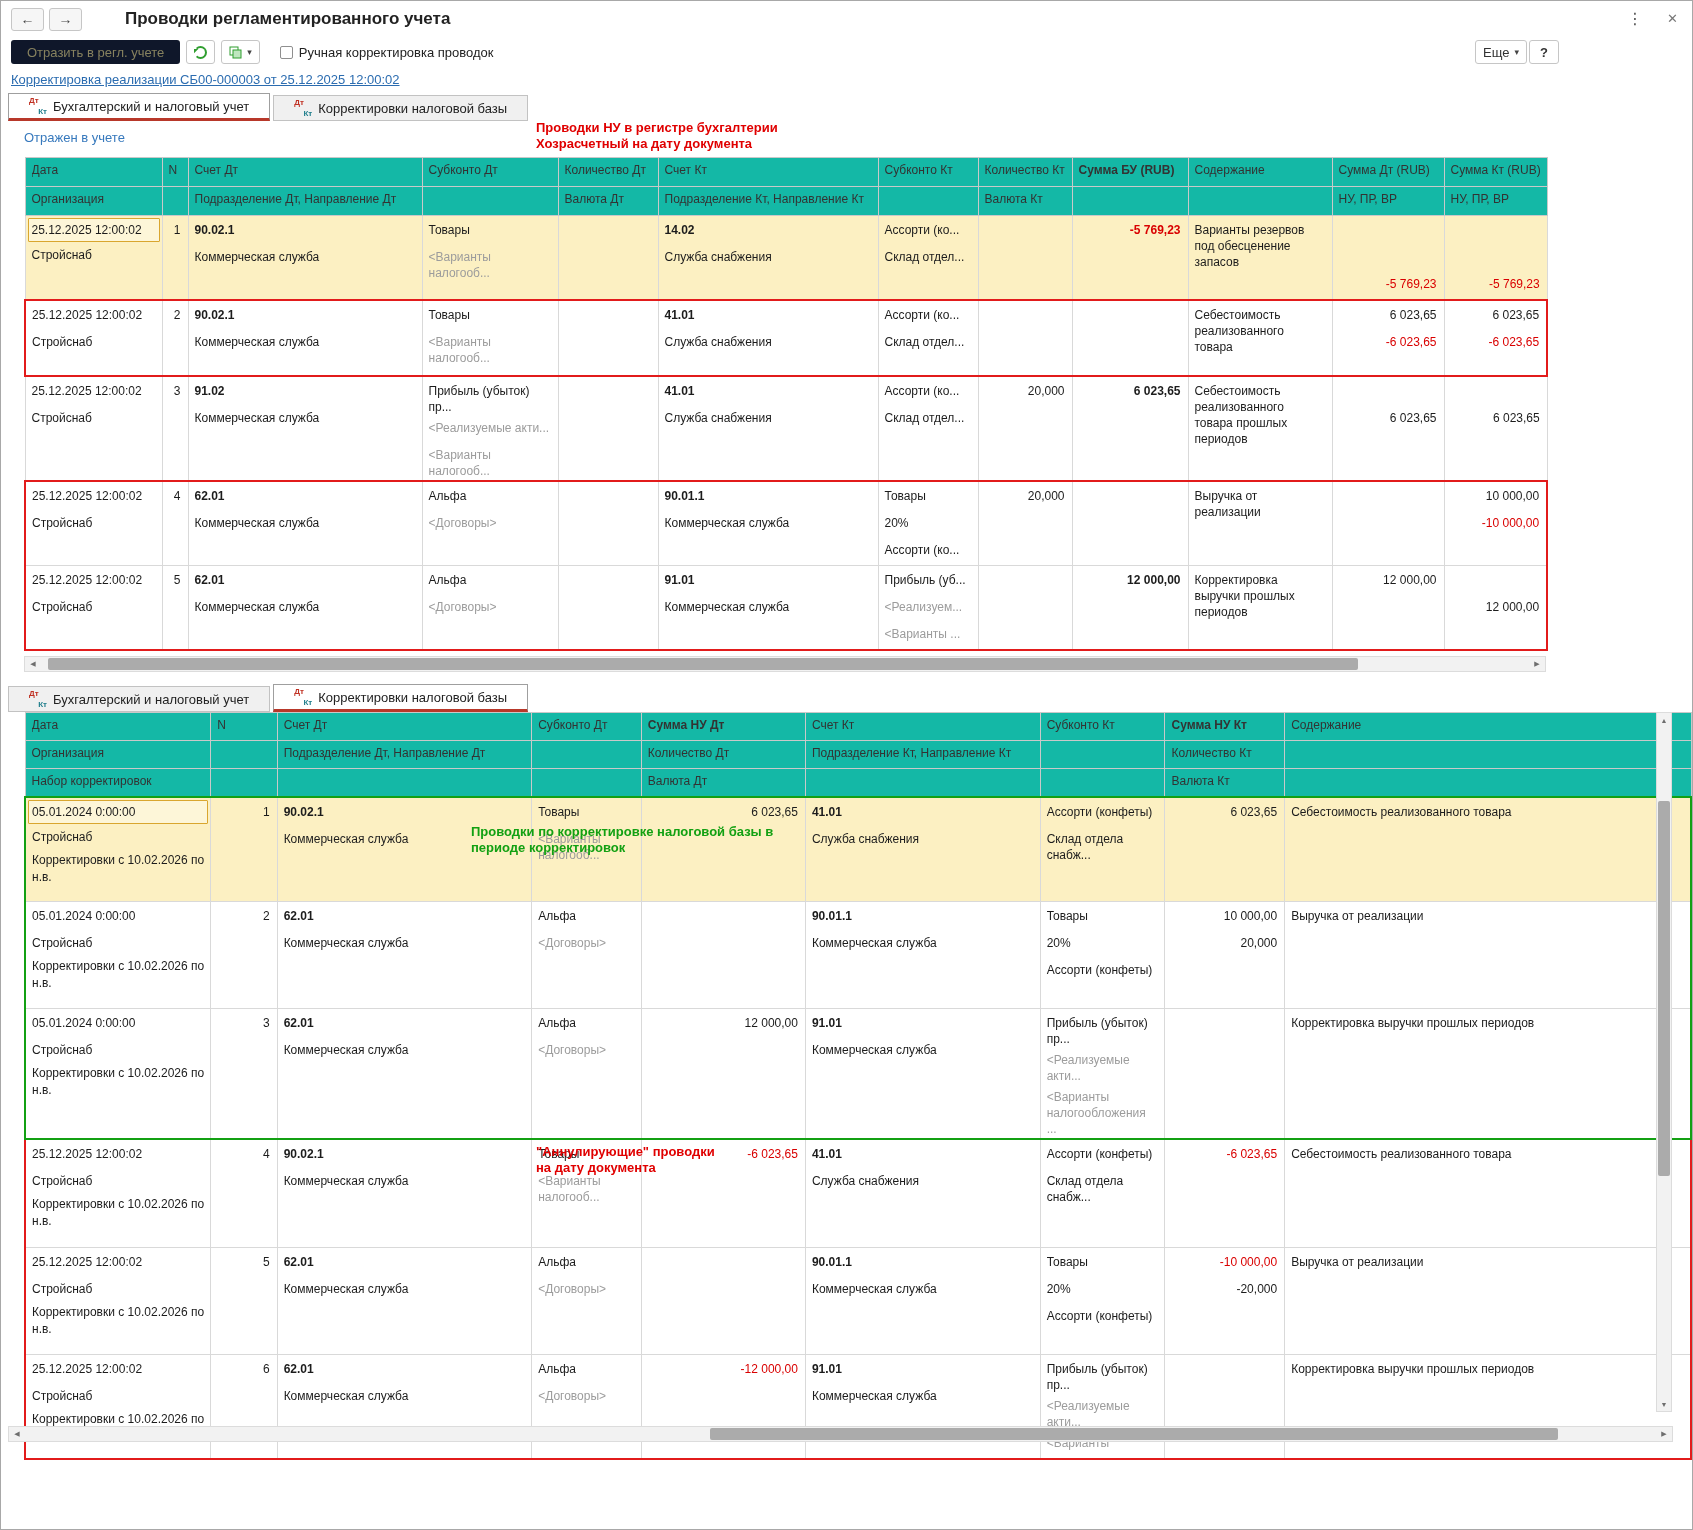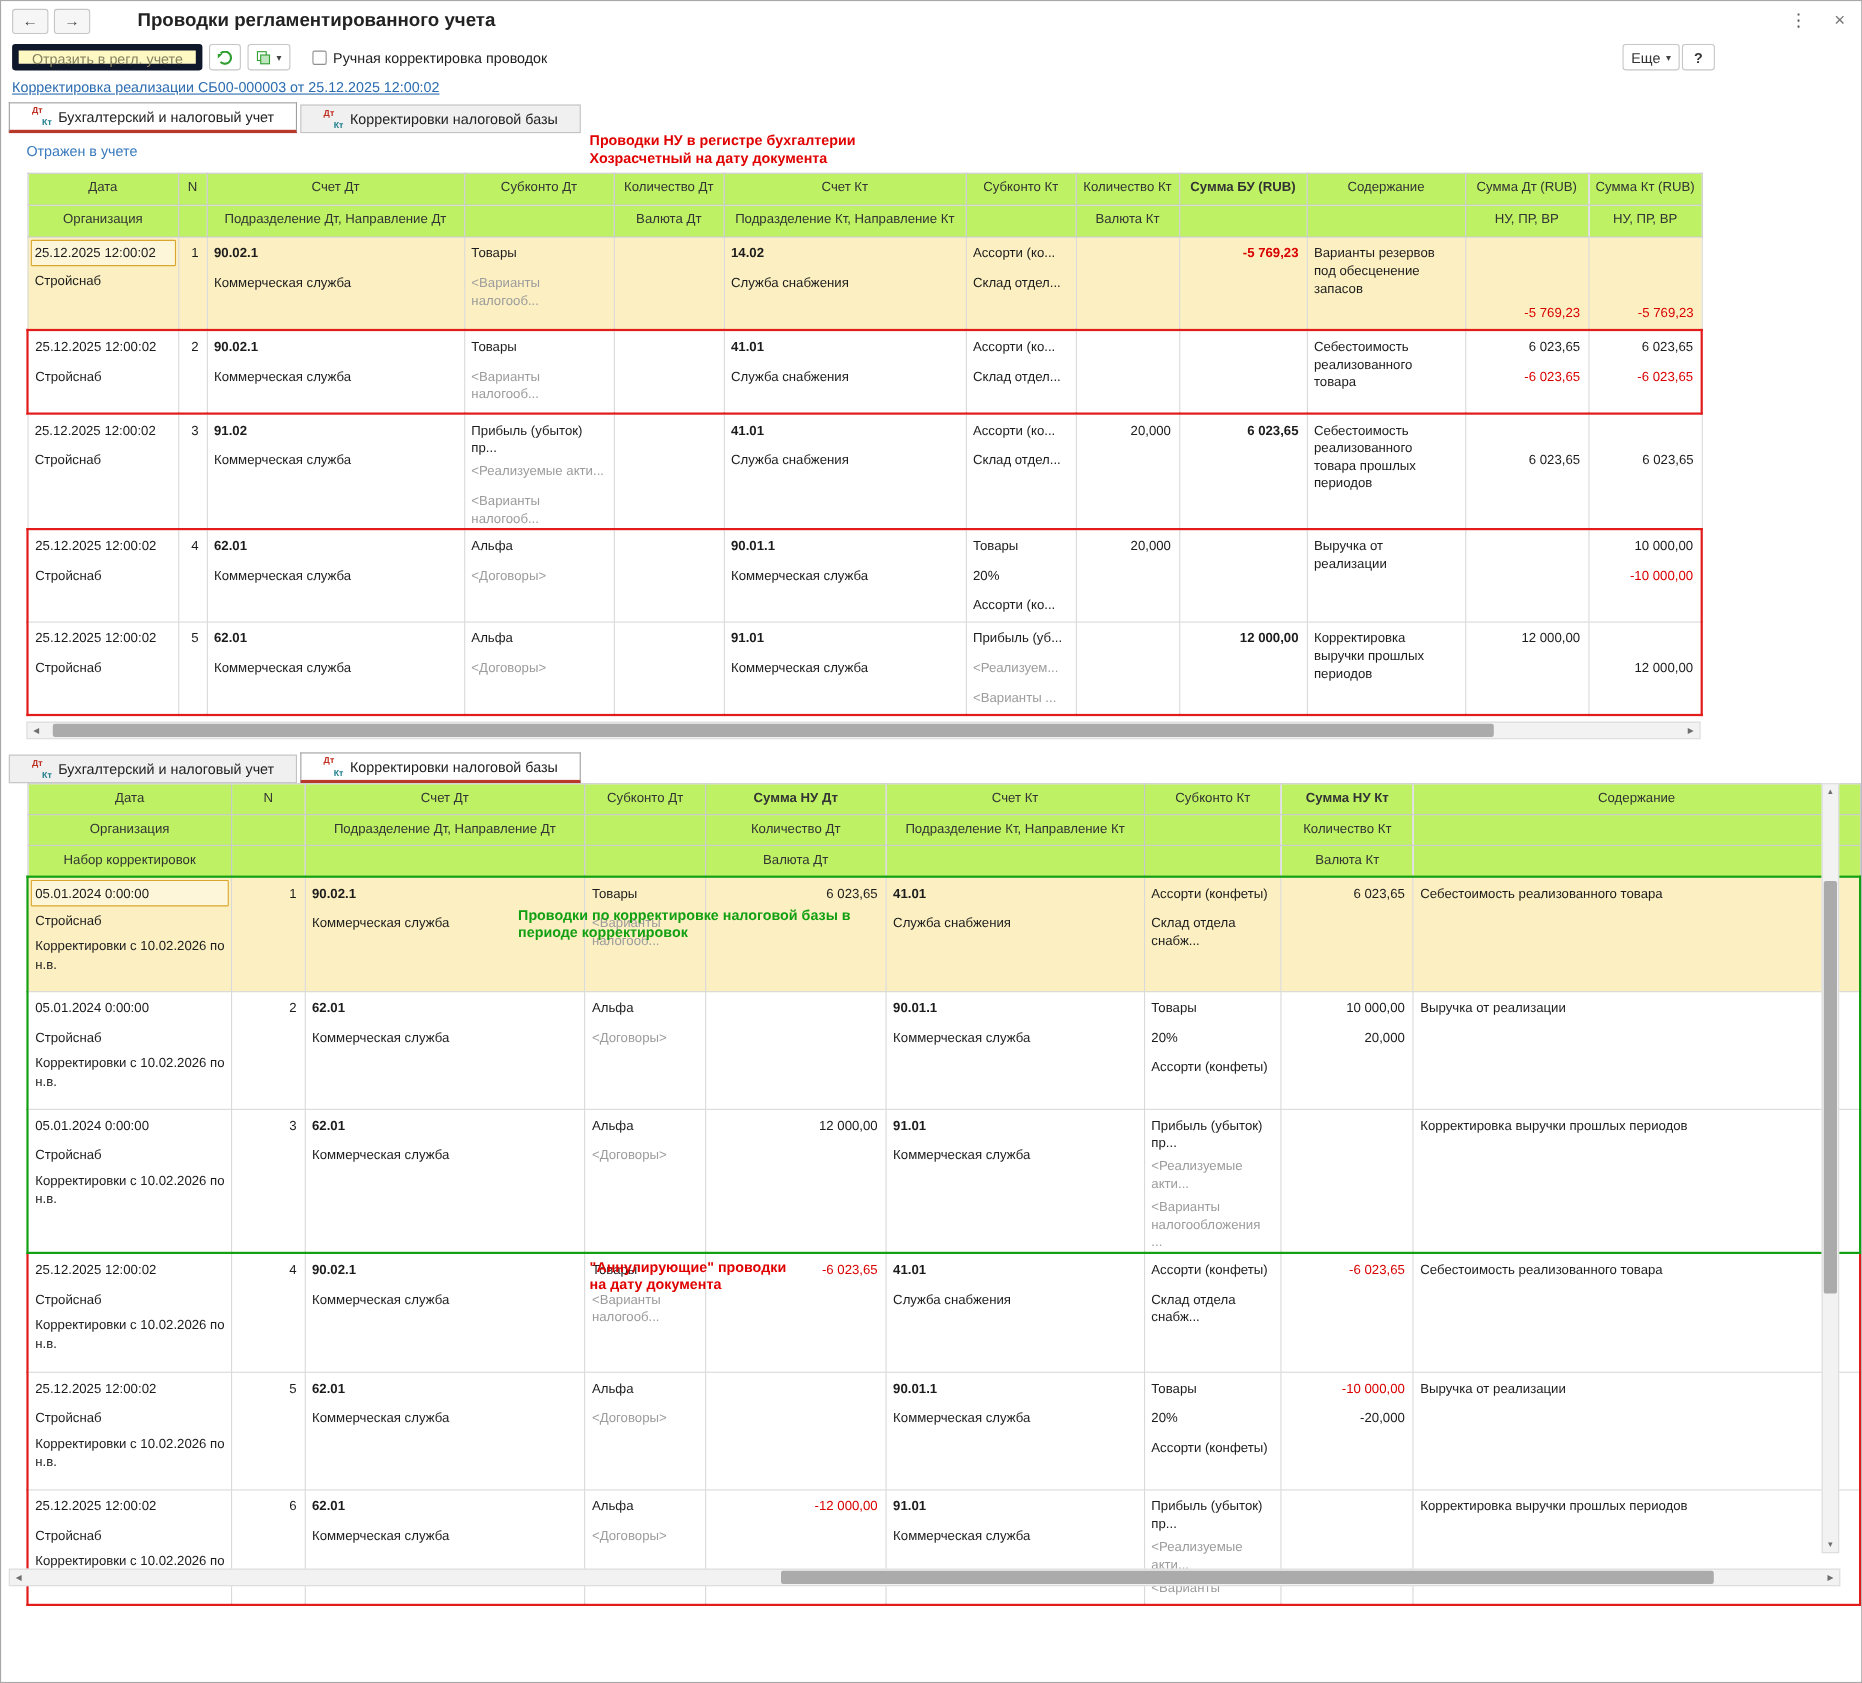--- a/index.html
+++ b/index.html
@@ -10,21 +10,21 @@
 .titlebar{height:36px;display:flex;align-items:center;padding:0 10px;position:relative;}
 .nav-btn{width:33px;height:23px;border:1px solid #c6c6c6;border-radius:3px;background:#f6f6f6;color:#444;
   font-size:14px;line-height:21px;text-align:center;margin-right:5px;cursor:pointer;}
 .title{font-size:17px;font-weight:bold;color:#222;margin-left:38px;}
 .tb-right{position:absolute;right:14px;top:8px;display:flex;gap:24px;color:#555;align-items:center;}
 .dots{font-size:16px;cursor:pointer;}
 .closex{font-size:13px;color:#777;cursor:pointer;}
 
 
 .toolbar{height:30px;display:flex;align-items:center;padding:0 10px;position:relative;gap:6px;}
-.btn-yellow{height:24px;padding:0 12px;background:#fef9c3;border:6px solid #0f172a;border-radius:3px;
+.btn-yellow{height:24px;padding:0 12px;background:#0f172a;border:4px solid #0f172a;border-radius:3px;
   color:#87825f;font-size:13px;cursor:pointer;}
 .btn{height:24px;min-width:26px;padding:0 7px;background:#fff;border:1px solid #c6c6c6;border-radius:3px;
   font-size:13px;display:inline-flex;align-items:center;justify-content:center;gap:5px;color:#333;cursor:pointer;}
 .btn.help{font-weight:bold;width:30px;}
 .caret{font-size:9px;color:#444;}
 .refresh-ic{width:13px;height:13px;border:2px solid #2f9e2f;border-radius:50%;border-left-color:transparent;
   position:relative;display:inline-block;}
 .refresh-ic::after{content:"";position:absolute;left:-5px;top:-2px;border:3px solid transparent;
   border-right-color:#2f9e2f;transform:rotate(45deg);}
 .chk-wrap{display:flex;align-items:center;gap:6px;margin-left:14px;font-size:13px;color:#222;cursor:pointer;}
@@ -43,21 +43,21 @@
   background:#f0f0f0;border:1px solid #c2c2c2;color:#222;margin-right:3px;cursor:pointer;white-space:nowrap;}
 .tab.active{background:#fff;border:1px solid #9f9f9f;border-bottom:3px solid #b8382a;height:28px;}
 .dtkt{position:relative;width:18px;height:16px;display:inline-block;flex:none;}
 .dtkt .dt{position:absolute;left:0;top:-2px;font-size:8px;font-weight:bold;color:#c03022;font-style:normal;}
 .dtkt .kt{position:absolute;right:0;bottom:-2px;font-size:8px;font-weight:bold;color:#1f7e8c;font-style:normal;}
 
 
 .gridwrap{margin-left:23px;position:relative;}
 table.grid{border-collapse:collapse;table-layout:fixed;background:#fff;font-size:12px;}
 .grid th,.grid td{border:1px solid #d9d9d9;vertical-align:top;padding:1px 6px;}
-.grid thead th{background:#bef264;border-color:#c9c9c9;font-weight:normal;text-align:center;overflow:hidden;}
+.grid thead th{background:#14b8a6;border-color:#c9c9c9;font-weight:normal;text-align:left;overflow:hidden;}
 .hln{line-height:15px;padding-top:4px;font-size:12px;color:#333;white-space:nowrap;overflow:hidden;}
 .hln.bold{font-weight:bold;}
 .ln{min-height:27px;line-height:16px;padding-top:5px;font-size:12px;color:#1c1c1c;}
 .ln.w{min-height:17px;padding-top:1px;white-space:nowrap;overflow:visible;}
 .ln.bold{font-weight:bold;}
 .ln.gray{color:#9c9c9c;}
 .ln.red{color:#d90000;}
 .ln.num{text-align:right;white-space:nowrap;padding-right:1px;}
 .ln.focus{margin:1px -4px 0 -4px;padding:3px 3px 0;min-height:24px;border:1px solid #d9a62e;
   background:#fdf6d8;border-radius:1px;}

